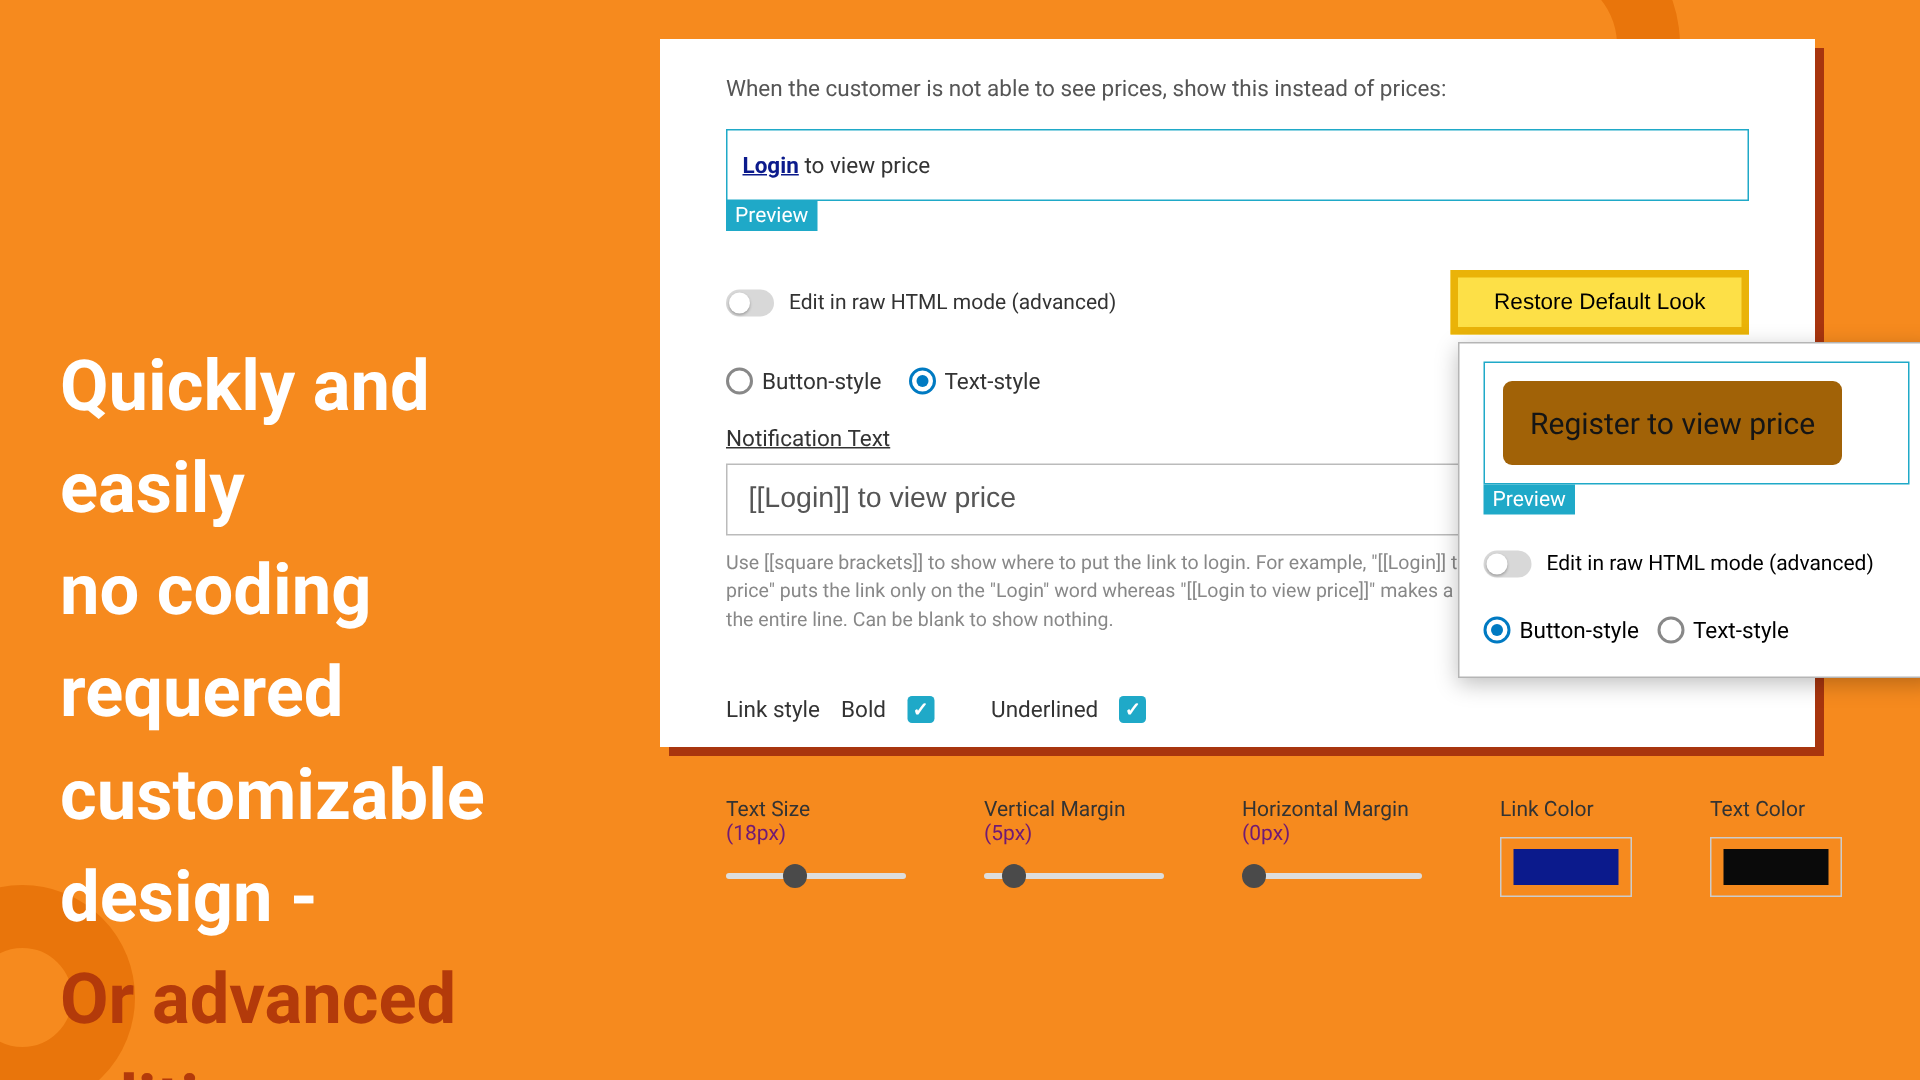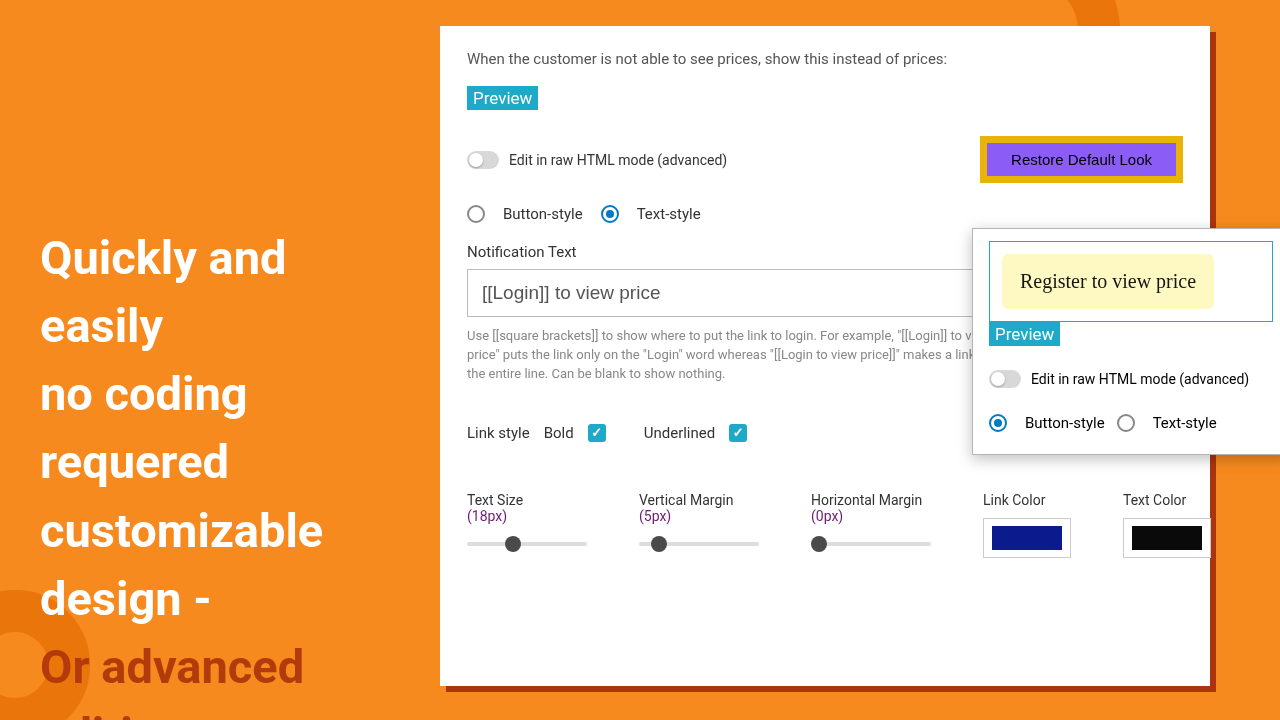--- a/index.html
+++ b/index.html
@@ -35,73 +35,73 @@
     width: 370px;
     color: #fff;
     font-size: 47px;
     font-weight: 700;
     line-height: 1.45;
   }
   .marketing .line2 { color: #b33a0a; }
   .main-card {
     position: absolute;
     left: 440px; top: 26px;
-    width: 770px; height: 660px;
+    width: 770px; height: 472px;
     background: #fff;
     box-shadow: 6px 6px 0 #a8350e;
-    padding: 24px 27px;
+    padding: 24px 44px;
     color: #333;
     font-size: 14px;
   }
   .intro { color: #555; font-size: 15px; margin-bottom: 18px; }
   .preview-box {
     border: 1px solid #1fa9c8;
     padding: 14px 10px;
     font-size: 15px;
     background: #fff;
   }
   .preview-box a { color: #0b1a8c; font-weight: 700; text-decoration: underline; }
   .preview-tag {
     display: inline-block;
     background: #1fa9c8;
     color: #fff;
-    font-size: 17px;
+    font-size: 14px;
     padding: 2px 6px;
     margin-bottom: 26px;
   }
   .row { display: flex; align-items: center; gap: 10px; margin-bottom: 22px; }
   .toggle {
     width: 32px; height: 18px; background: #d8d8d8; border-radius: 9px;
     position: relative;
   }
   .toggle::after {
     content: ""; position: absolute; left: 2px; top: 2px;
     width: 14px; height: 14px; background: #fff; border-radius: 50%;
     box-shadow: 0 1px 2px rgba(0,0,0,.3);
   }
   .restore-btn {
     margin-left: auto;
-    border: 7px solid #eab308;
-    background: #8b5cf6;
+    border: 5px solid #eab308;
+    background: #fde047;
     padding: 8px 24px;
     font-size: 15px;
   }
   .radio {
     width: 18px; height: 18px; border-radius: 50%;
     border: 2px solid #888;
     display: inline-flex; align-items: center; justify-content: center;
     margin-right: 4px;
   }
   .radio.selected { border-color: #007ac2; }
   .radio.selected::after {
     content: ""; width: 8px; height: 8px; background: #007ac2; border-radius: 50%;
   }
   .radio-row { display: flex; align-items: center; gap: 18px; margin-bottom: 20px; font-size: 15px; }
-  .radio-label { display: flex; align-items: center; gap: 14px; }
-  .field-label { font-size: 15px; margin-bottom: 8px; display: block; }
+  .radio-label { display: flex; align-items: center; gap: 2px; }
+  .field-label { font-size: 15px; margin-bottom: 8px; display: block; text-decoration: underline; }
   .text-input {
     width: 100%; border: 1px solid #bbb; padding: 12px 14px;
     font-size: 19px; color: #555; margin-bottom: 10px;
   }
   .help-text { color: #888; font-size: 13px; line-height: 1.45; margin-bottom: 40px; max-width: 540px; }
   .linkstyle-row { display: flex; align-items: flex-start; gap: 14px; font-size: 15px; margin-bottom: 50px;}
   .chk {
     width: 18px; height: 18px; background: #1fa9c8; border-radius: 3px;
     display: inline-flex; align-items: center; justify-content: center;
     color: #fff; font-size: 13px; font-weight: 700;
@@ -132,27 +132,26 @@
     box-shadow: 0 4px 14px rgba(0,0,0,.25);
     padding: 12px 16px 22px 16px;
     font-size: 14px;
   }
   .overlay .ov-preview {
     border: 1px solid #1fa9c8;
     padding: 12px;
     margin-bottom: 0;
   }
   .ov-btn {
-    background: #fef9c3;
+    background: #a16207;
     color: #151515;
     font-size: 20px;
     padding: 16px 18px;
     border-radius: 6px;
     display: inline-block;
-    font-family: Liberation Serif, serif;
   }
   .ov-row { display: flex; align-items: center; gap: 10px; margin-top: 24px; }
   .ov-radio-row { display: flex; align-items: center; gap: 12px; margin-top: 26px; font-size: 15px; }
 </style>
 </head>
 <body>
 
 <div class="arc1"></div>
 <div class="arc2"></div>
 
@@ -160,20 +159,23 @@
   <div>Quickly and easily</div>
   <div>no coding requered</div>
   <div>customizable design -</div>
   <div class="line2">Or advanced editing</div>
   <div class="line2">in raw HTML mode</div>
 </div>
 
 <div class="main-card">
   <div class="intro">When the customer is not able to see prices, show this instead of prices:</div>
 
+  <div class="preview-box">
+    <a href="#">Login</a><span> to view price</span>
+  </div>
   <span class="preview-tag">Preview</span>
 
   <div class="row">
     <span class="toggle"></span>
     <span>Edit in raw HTML mode (advanced)</span>
     <button class="restore-btn">Restore Default Look</button>
   </div>
 
   <div class="radio-row">
     <span class="radio-label">

